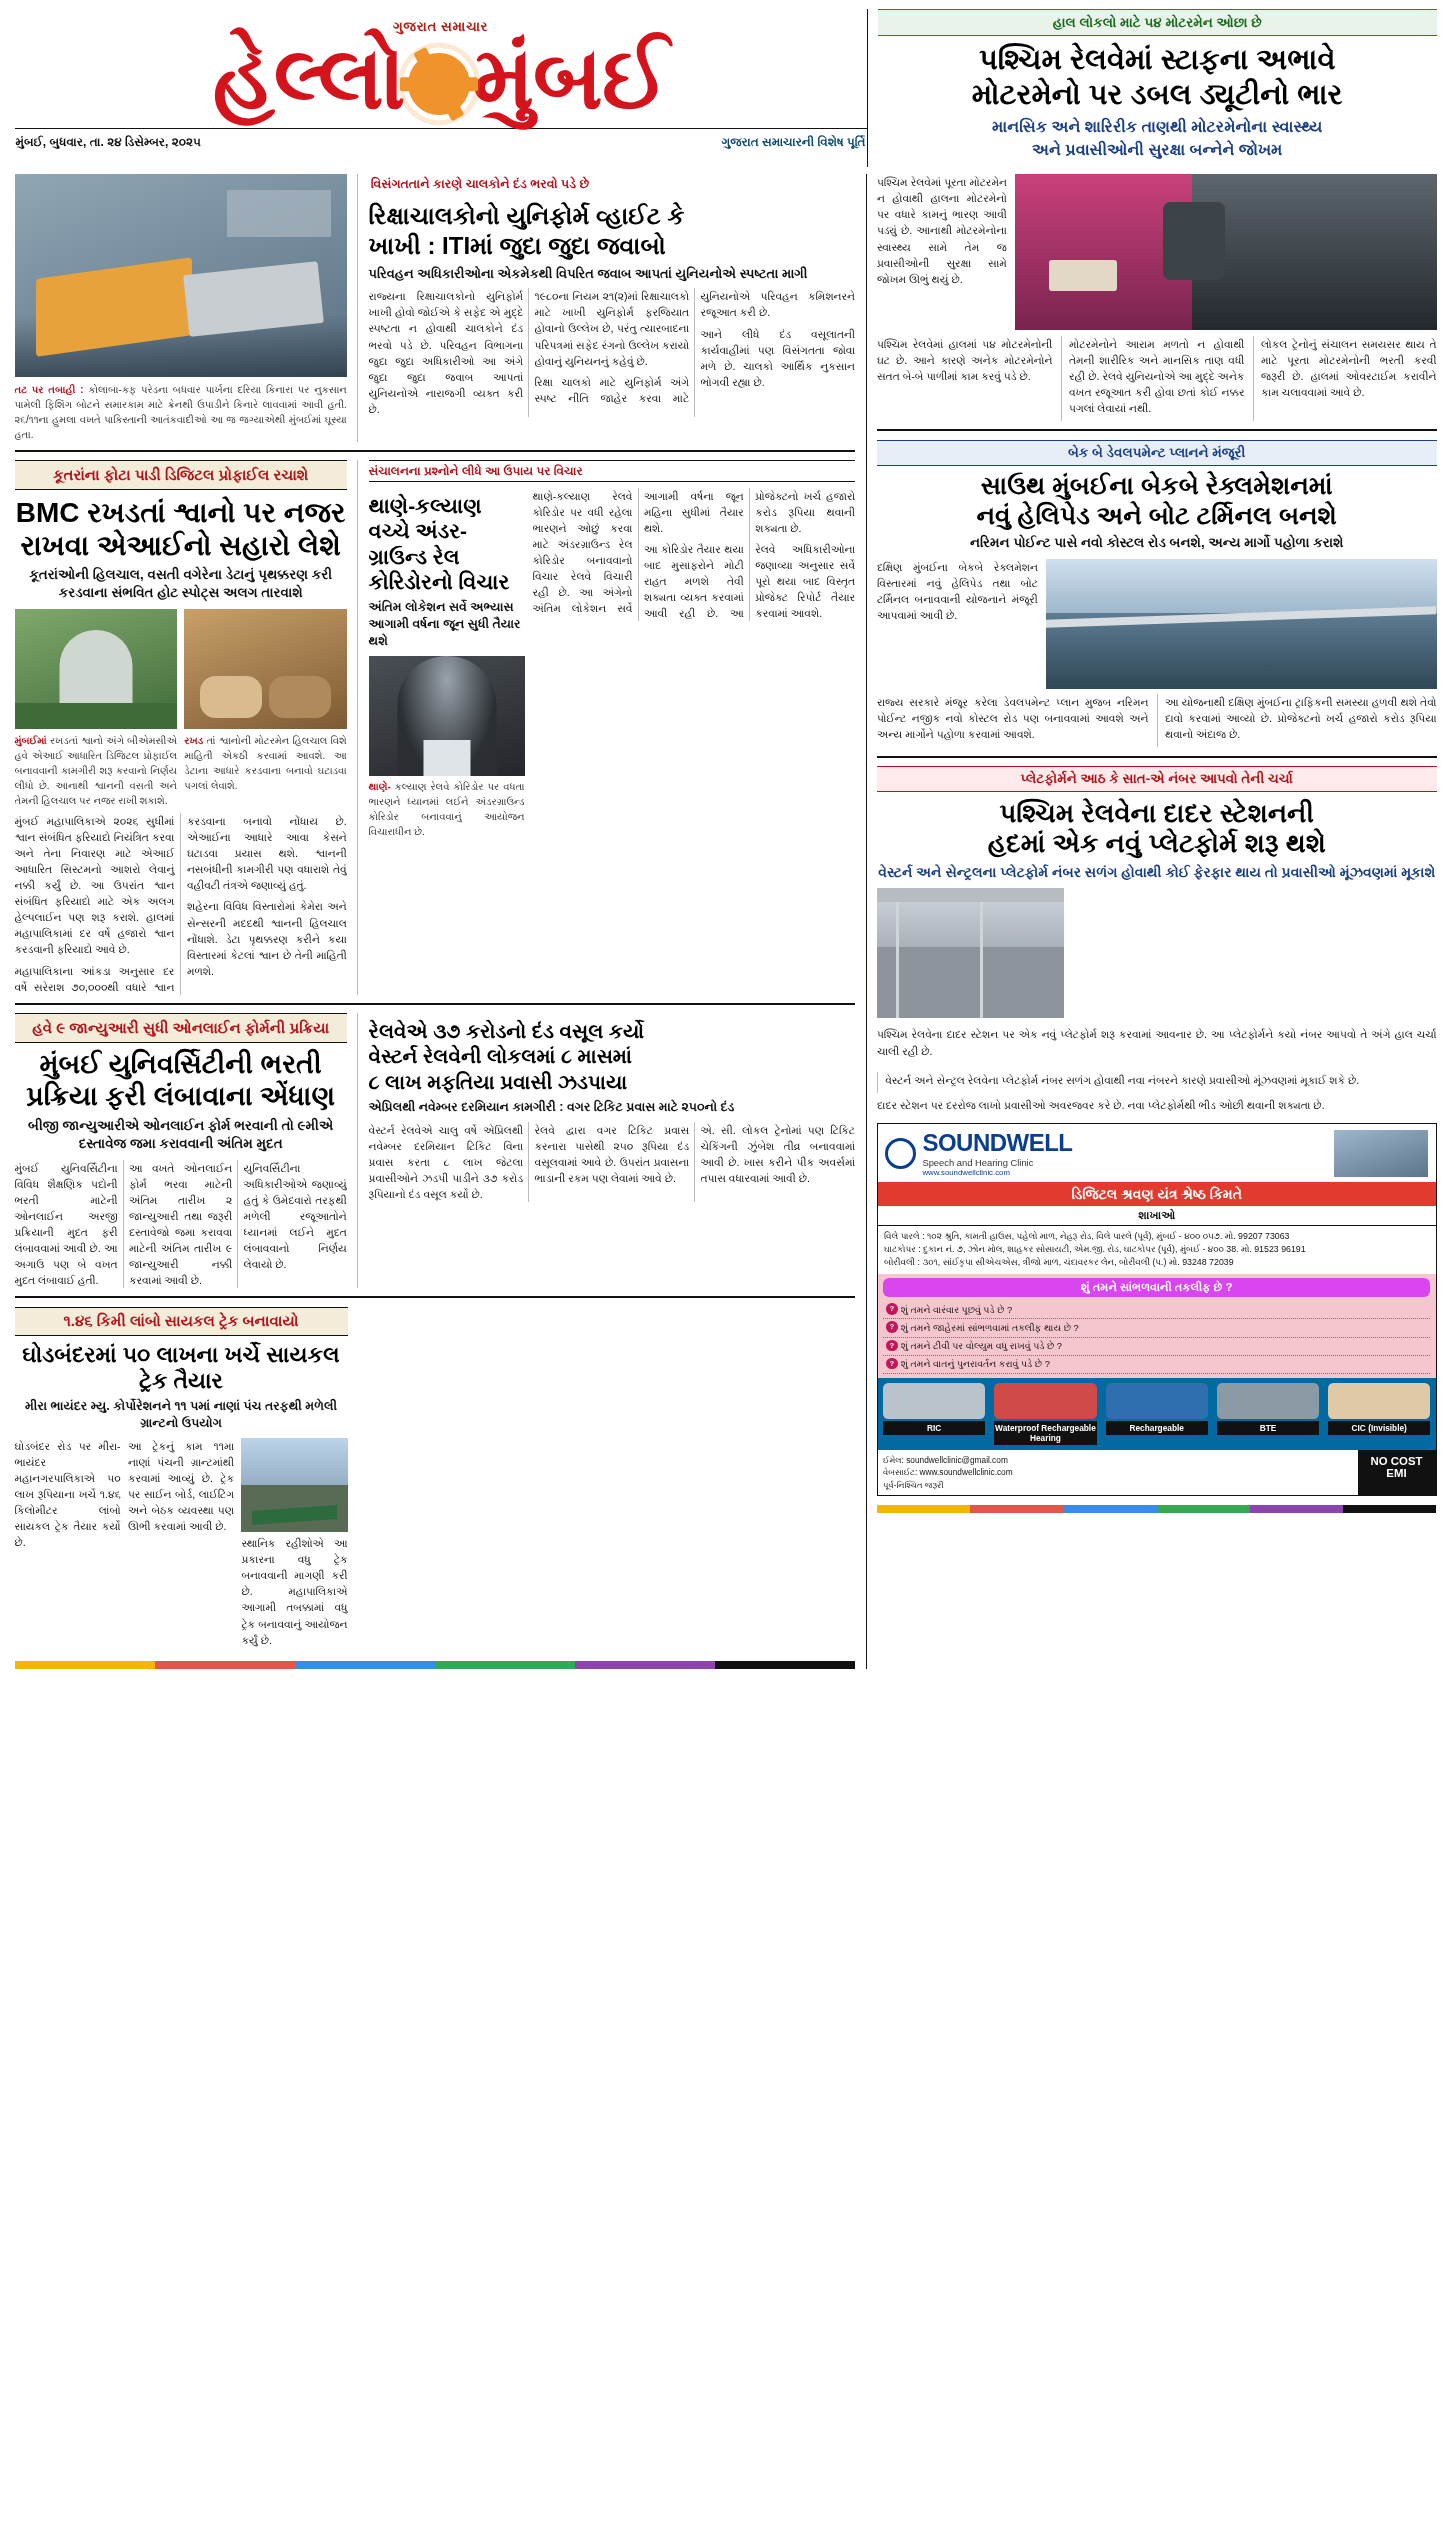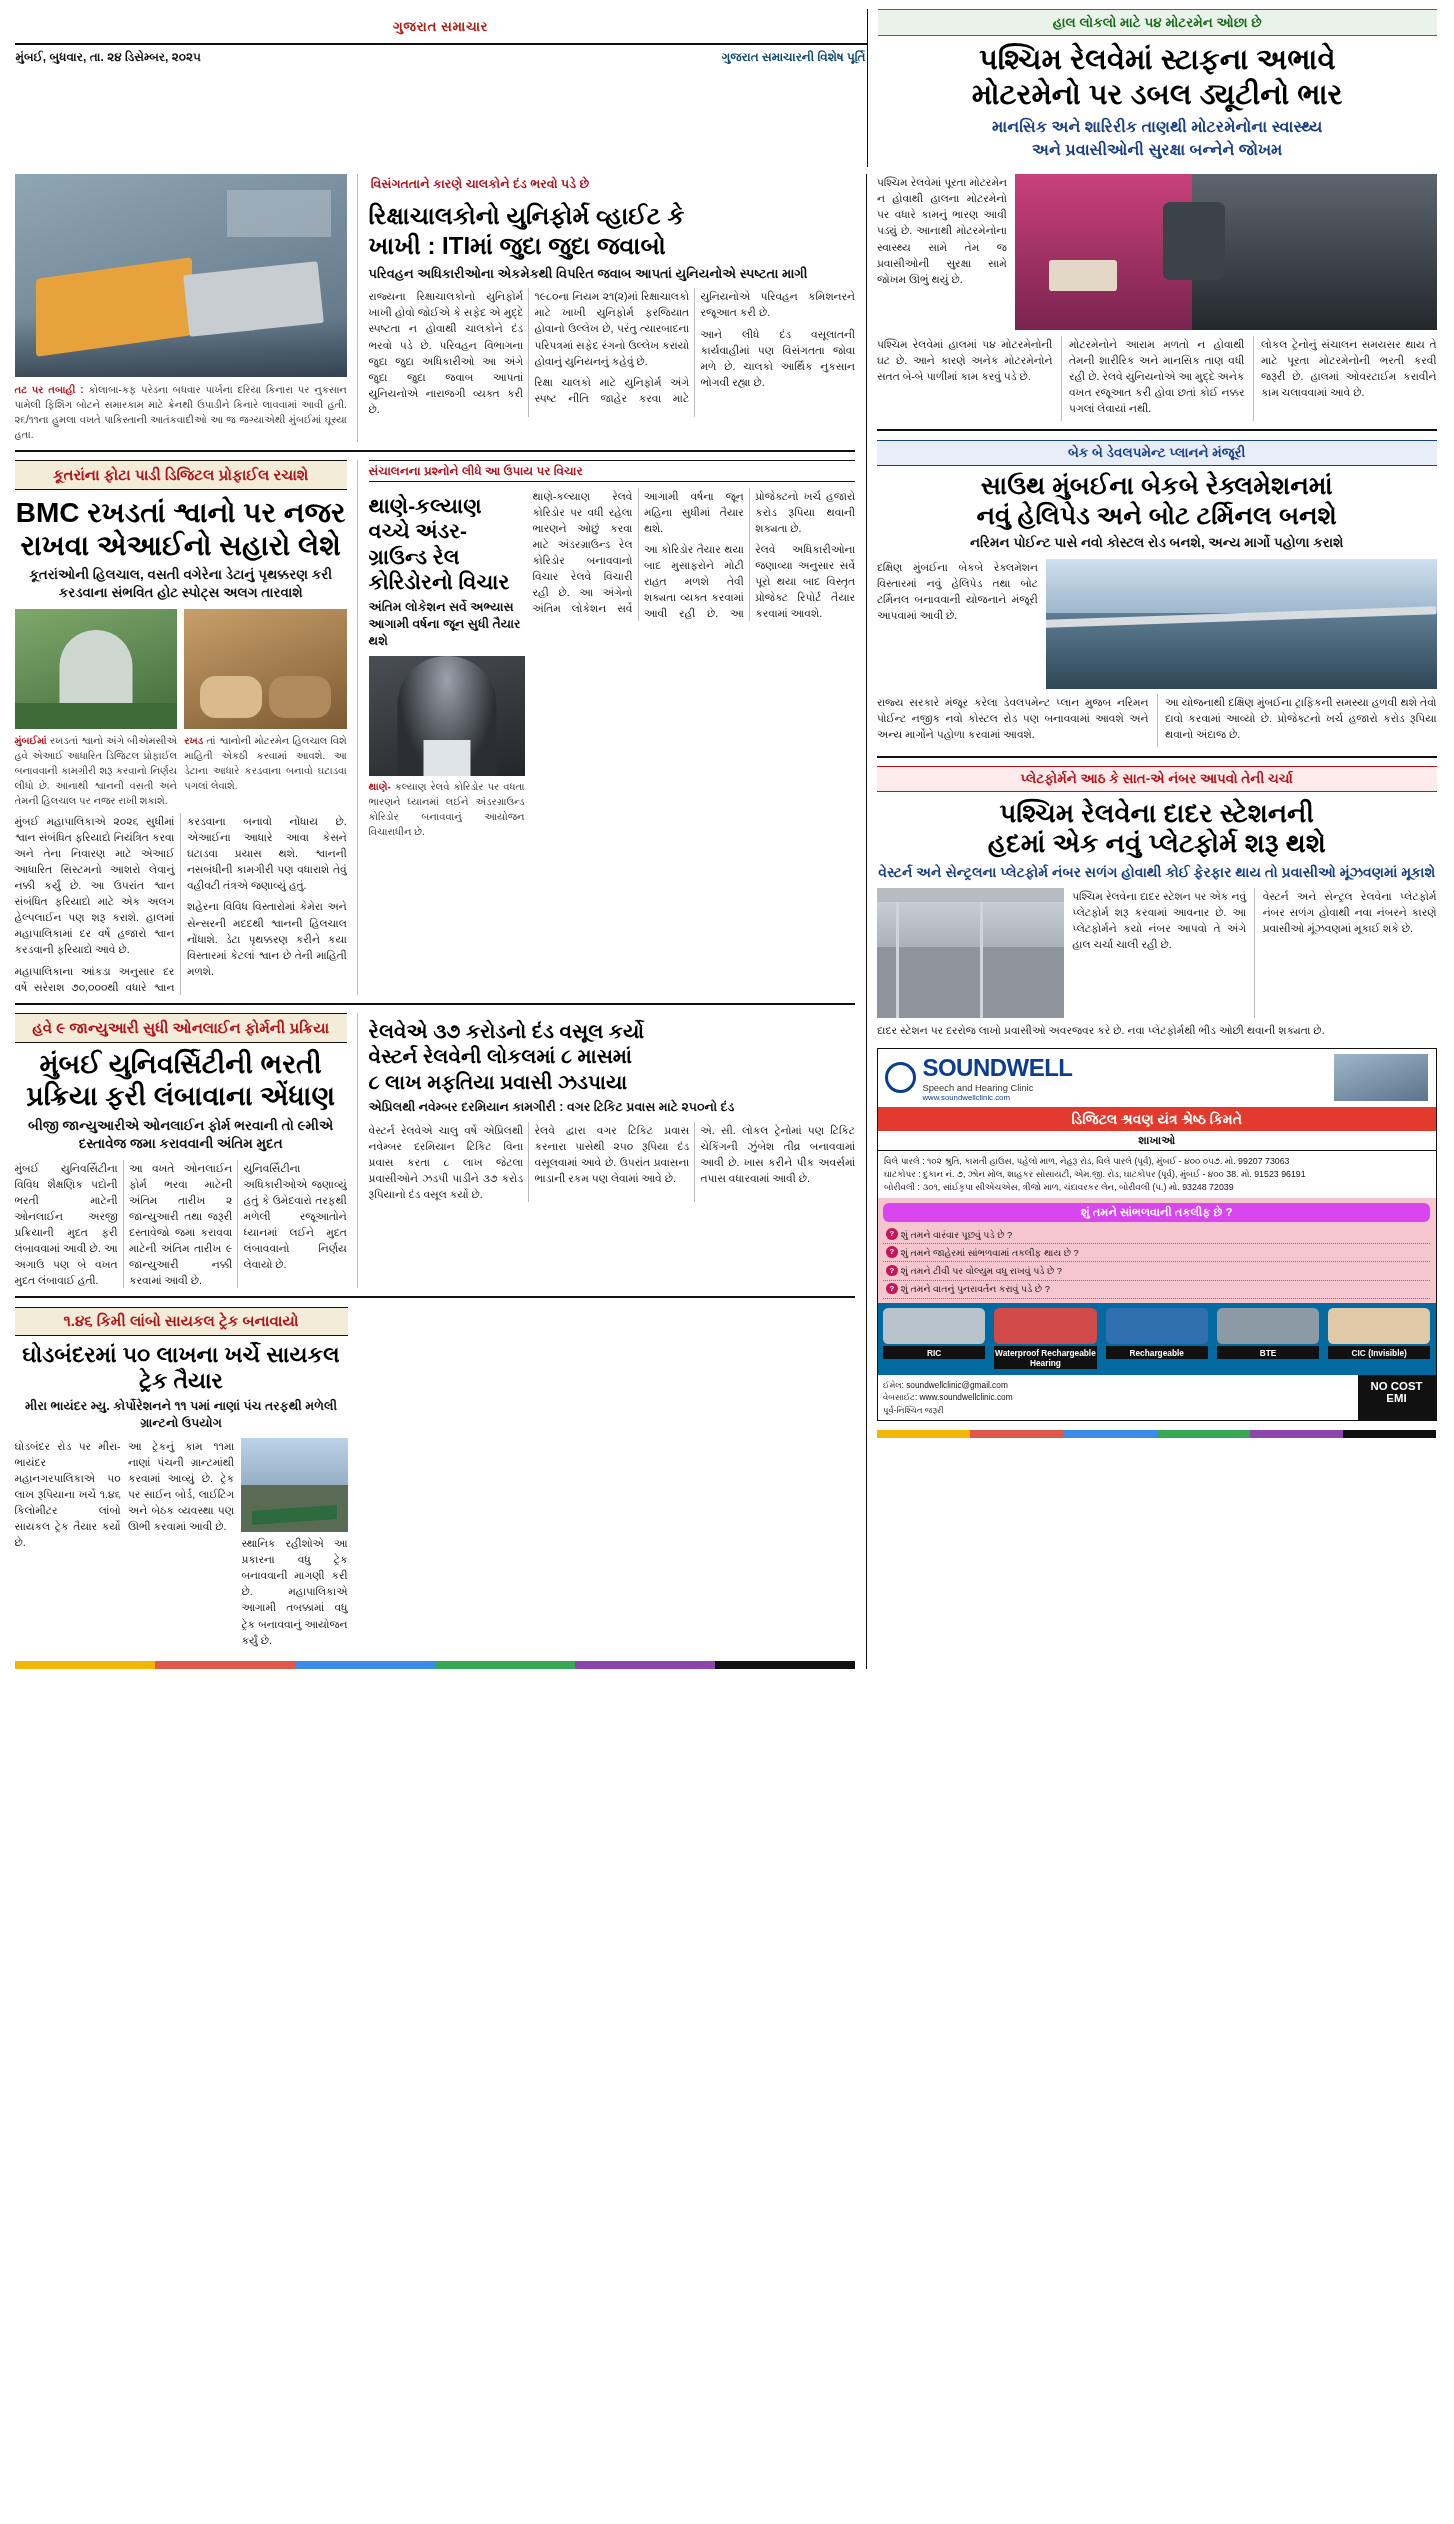--- a/index.html
+++ b/index.html
@@ -118,20 +118,25 @@
   .imgph.rail { background:linear-gradient(180deg,#cfd6dd,#7d868f); }
 </style>
 </head>
 <body>
 
 <div class="page">
 
   <div class="masthead" style="width:100%;">
     <div class="mast-left" style="width:852px;">
       <div class="mast-kicker">ગુજરાત સમાચાર</div>
+      <div class="mast-title">
+        <span class="mast-hello">હેલ્લો</span>
+        <span class="mast-gear"></span>
+        <span class="mast-mumbai">મુંબઈ</span>
+      </div>
       <div class="mast-rule"></div>
       <div class="mast-sub">
         <span class="left">મુંબઈ, બુધવાર, તા. ૨૪ ડિસેમ્બર, ૨૦૨૫</span>
         <span class="right">ગુજરાત સમાચારની વિશેષ પૂર્તિ</span>
       </div>
     </div>
 
     <div style="width:570px; padding-left:10.4px; border-left:1.6px solid #111;">
       <div class="r-head">હાલ લોકલો માટે ૫૪ મોટરમેન ઓછા છે</div>
       <div class="headline" style="font-size:29px; margin-top:6.2px;">પશ્ચિમ રેલવેમાં સ્ટાફના અભાવે</div>
@@ -368,21 +373,21 @@
       </div>
 
       <div class="rule-thick"></div>
 
       <div>
         <div class="r-head red">પ્લેટફોર્મને આઠ કે સાત-એ નંબર આપવો તેની ચર્ચા</div>
         <div class="headline" style="font-size:26px;margin-top:5.2px;">પશ્ચિમ રેલવેના દાદર સ્ટેશનની</div>
         <div class="headline" style="font-size:26px;margin-top:-4.2px;">હદમાં એક નવું પ્લેટફોર્મ શરૂ થશે</div>
         <div class="subhead" style="font-size:14px;">વેસ્ટર્ન અને સેન્ટ્રલના પ્લેટફોર્મ નંબર સળંગ હોવાથી કોઈ ફેરફાર થાય તો પ્રવાસીઓ મૂંઝવણમાં મૂકાશે</div>
 
-        <div style="display:flex; gap:8.3px;">
+        <div style="display:flex; gap:8.3px;flex-direction:column;">
           <div style="width:187px;">
             <div class="photo imgph rail" style="height:130px;">
               <div style="position:absolute;left:0;bottom:0;width:100%;height:55%;background:#8d949b;"></div>
               <div style="position:absolute;left:10%;top:0;width:3.1px;height:100%;background:#cfd5da;"></div>
               <div style="position:absolute;left:55%;top:0;width:3.1px;height:100%;background:#cfd5da;"></div>
               <div style="position:absolute;left:0;top:0;width:100%;height:13.5px;background:#b6bcc2;"></div>
             </div>
           </div>
           <div style="flex:1;" class="body-txt">
             <p>પશ્ચિમ રેલવેના દાદર સ્ટેશન પર એક નવું પ્લેટફોર્મ શરૂ કરવામાં આવનાર છે. આ પ્લેટફોર્મને કયો નંબર આપવો તે અંગે હાલ ચર્ચા ચાલી રહી છે.</p>

